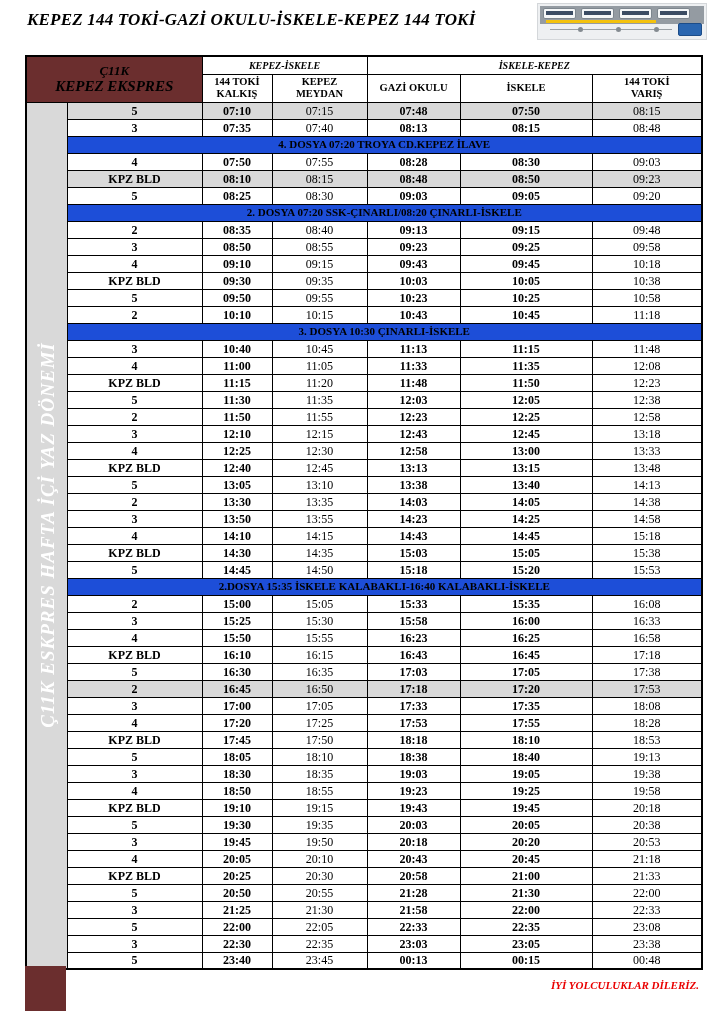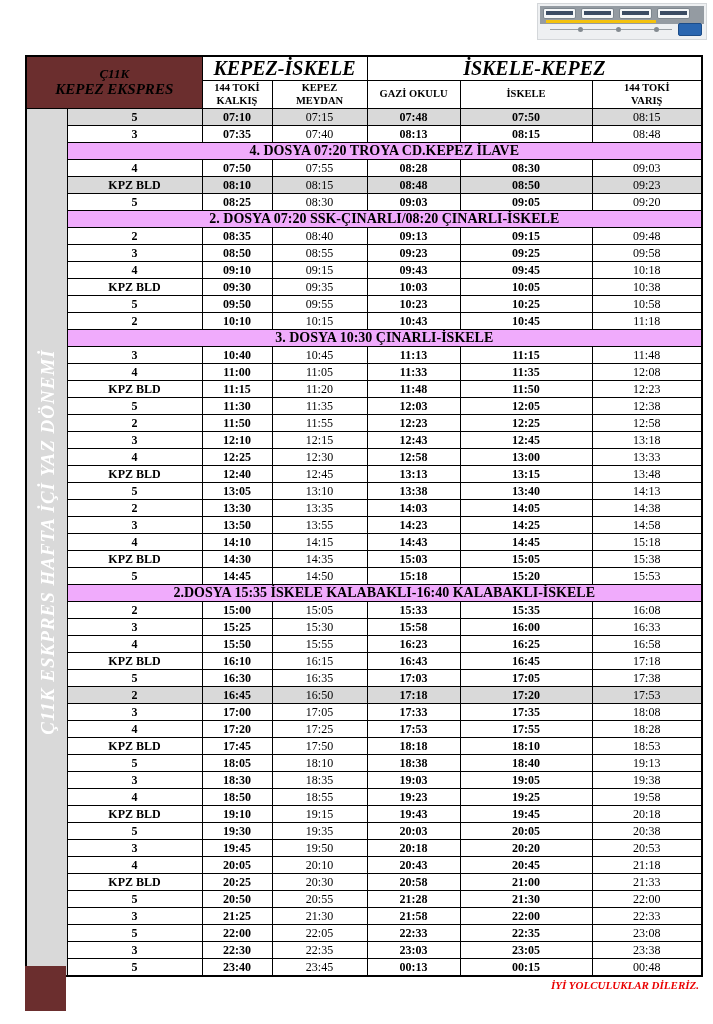--- a/index.html
+++ b/index.html
@@ -28,48 +28,49 @@
   .tablewrap{position:absolute;left:25px;top:47px;margin-top:8px;}
   table.timetable{border-collapse:collapse;table-layout:fixed;width:676px;
                   border:2px solid #000;}
   table.timetable th, table.timetable td{border:1px solid #000;padding:0;margin:0;
                   text-align:center;vertical-align:middle;color:#000;overflow:hidden;}
   thead tr.dir-row{height:18px;}
   thead tr.col-row{height:28px;}
   th.corner{background:#6b2e2e;color:#fff;font-style:italic;}
   .corner-line1{font-size:13px;font-weight:bold;line-height:1.1;}
   .corner-line2{font-size:15px;font-weight:bold;line-height:1.1;}
-  th.direction{font-size:20px;font-weight:bold;font-style:italic;}
+  th.direction{font-size:10px;font-weight:bold;font-style:italic;}
   th.colhead{font-size:10.5px;font-weight:bold;line-height:1.15;white-space:pre-line;}
 
   tbody tr{height:17px;}
   tbody td{font-size:12px;line-height:1;}
   td.route-cell{font-weight:bold;}
   td.time-cell.b{font-weight:bold;}
   tr.shaded td{background:#d9d9d9;}
-  tr.section-row td{font-size:14px;font-weight:bold;background:#f0abfc;}
+  tr.section-row td{font-size:11px;font-weight:bold;background:#1d4ed8;}
 
   
   td.sidebar-cell{background:#6b2e2e;position:relative;}
   .vertical-text{position:absolute;top:50%;left:50%;
                  transform:translate(-50%,-50%) rotate(-90deg);
                  white-space:nowrap;color:#fff;font-weight:bold;font-style:italic;
                  font-size:19px;letter-spacing:1px;}
   .sidebar-extension{position:absolute;left:25px;top:966px;width:41px;height:45px;
                      background:#6b2e2e;}
 
   
   .footer-msg{position:absolute;left:23px;top:979px;width:676px;text-align:right;
               color:#e90000;font-weight:bold;font-style:italic;font-size:11px;}
 </style>
 </head>
 <body>
 
 <div id="page">
 
+  <div class="page-title">KEPEZ 144 TOKİ-GAZİ OKULU-İSKELE-KEPEZ 144 TOKİ</div>
 
   <div class="banner">
     <div class="road"></div>
     <div class="bus" style="left:5px">
         <div class="win"></div>
       </div>
     <div class="bus" style="left:43px">
         <div class="win"></div>
       </div>
     <div class="bus" style="left:81px">

